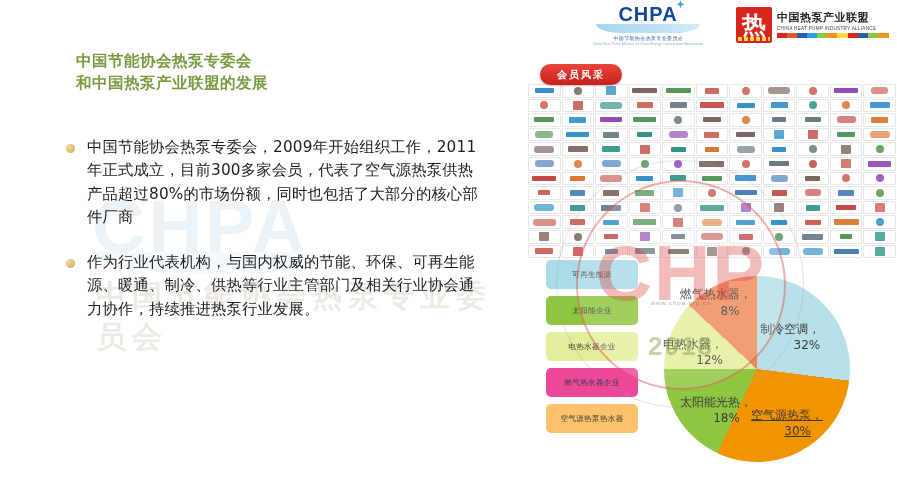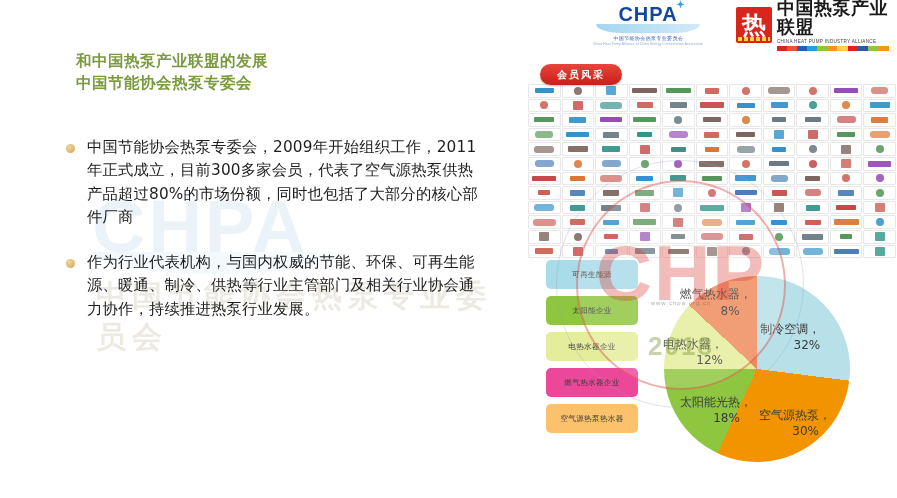--- a/index.html
+++ b/index.html
@@ -26,21 +26,21 @@
   .chpa-sub2{font-size:3.2px;color:#8aa6cf;letter-spacing:.2px;white-space:nowrap;}
 
   .alliance{position:absolute;left:736px;top:6px;width:156px;height:38px;display:flex;align-items:center;}
   .alli-mark{width:36px;height:36px;background:#d9261c;border-radius:2px;
     display:flex;align-items:center;justify-content:center;position:relative;flex:0 0 auto;}
   .alli-mark .glyph{color:#fff;font-size:24px;font-weight:bold;line-height:1;
     font-family:"DejaVu Sans",sans-serif;}
   .alli-mark .dots{position:absolute;left:2px;bottom:2px;width:32px;height:4px;
     background:repeating-linear-gradient(90deg,#ffd34d 0 4px,#d9261c 4px 6px);}
   .alli-txt{margin-left:5px;display:flex;flex-direction:column;justify-content:center;}
-  .alli-cn{font-size:18px;font-weight:bold;color:#1a1a1a;letter-spacing:.5px;line-height:1.05;
+  .alli-cn{font-size:11px;font-weight:bold;color:#1a1a1a;letter-spacing:.5px;line-height:1.05;
     font-family:"DejaVu Sans","Liberation Sans",sans-serif;}
   .alli-en{font-size:4.6px;color:#444;letter-spacing:.3px;margin-top:2px;white-space:nowrap;}
   .alli-bar{margin-top:2px;width:112px;height:5px;
     background:linear-gradient(90deg,#d9261c 0 9%,#e4572e 9% 18%,#2b5ba8 18% 27%,#2b9fd9 27% 36%,
       #8dc63f 36% 45%,#f7941e 45% 54%,#ffd34d 54% 63%,#d9261c 63% 72%,#2b5ba8 72% 81%,
       #8dc63f 81% 90%,#f7941e 90% 100%);}
 
   
   .title{position:absolute;left:76px;top:50px;width:360px;
     font-size:15.5px;font-weight:bold;color:#7a9a3f;line-height:1.45;letter-spacing:.5px;
@@ -142,22 +142,22 @@
     </div>
   </div>
 
   <div class="wm-left">
     <div class="w1">CHPA</div>
     <div class="w2"></div>
   </div>
   <div class="wm-left2">中国节能协会热泵专业委员会</div>
 
   <div class="title">
+    <div>中国节能协会热泵专委会</div>
     <div>和中国热泵产业联盟的发展</div>
-    <div>中国节能协会热泵专委会</div>
   </div>
 
   <div class="bullets">
     <div class="bullet" id="b0">
       <div class="dot"></div>
       <div class="btext">中国节能协会热泵专委会，2009年开始组织工作，2011年正式成立，目前300多家会员，代表了空气源热泵供热产品超过80%的市场份额，同时也包括了大部分的核心部件厂商</div>
     </div>
     <div class="bullet" id="b1">
       <div class="dot"></div>
       <div class="btext">作为行业代表机构，与国内权威的节能、环保、可再生能源、暖通、制冷、供热等行业主管部门及相关行业协会通力协作，持续推进热泵行业发展。</div>
@@ -586,21 +586,21 @@
           <div class="lgitem" style="background: rgb(251, 194, 107);">
             <span>空气源热泵热水器</span>
           </div>
         </div>
       <div class="pie" id="pie" style="background: conic-gradient(rgb(183, 224, 232) -18deg, rgb(183, 224, 232) 97.2deg, rgb(242, 148, 0) 97.2deg, rgb(242, 148, 0) 205.2deg, rgb(142, 198, 63) 205.2deg, rgb(142, 198, 63) 270deg, rgb(228, 237, 155) 270deg, rgb(228, 237, 155) 313.2deg, rgb(239, 139, 91) 313.2deg, rgb(239, 139, 91) 342deg);"></div>
       <div id="pielabels">
           <div class="plab" style="left: 232.197px; top: 68.8717px; width: 60px;">
             <div>制冷空调，</div>
             <div>32%</div>
           </div>
-          <div class="plab" style="left: 231px; top: 154.638px; width: 60px;">
+          <div class="plab" style="left: 223px; top: 154.638px; width: 60px; text-decoration: underline;">
             <div>空气源热泵，</div>
             <div>30%</div>
           </div>
           <div class="plab" style="left: 151.887px; top: 142px; width: 60px;">
             <div>太阳能光热，</div>
             <div>18%</div>
           </div>
           <div class="plab" style="left: 135.013px; top: 83.6657px; width: 60px;">
             <div>电热水器，</div>
             <div>12%</div>

